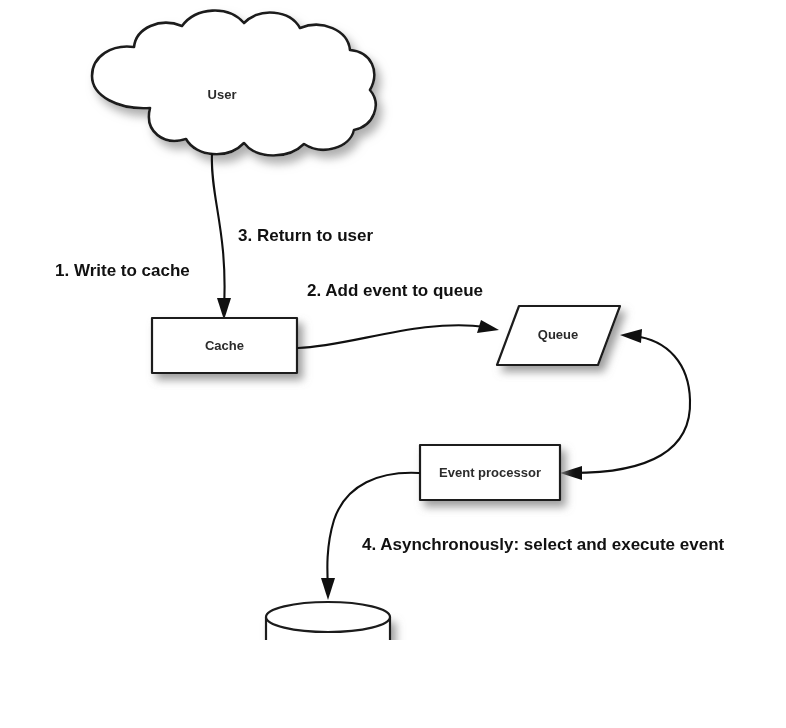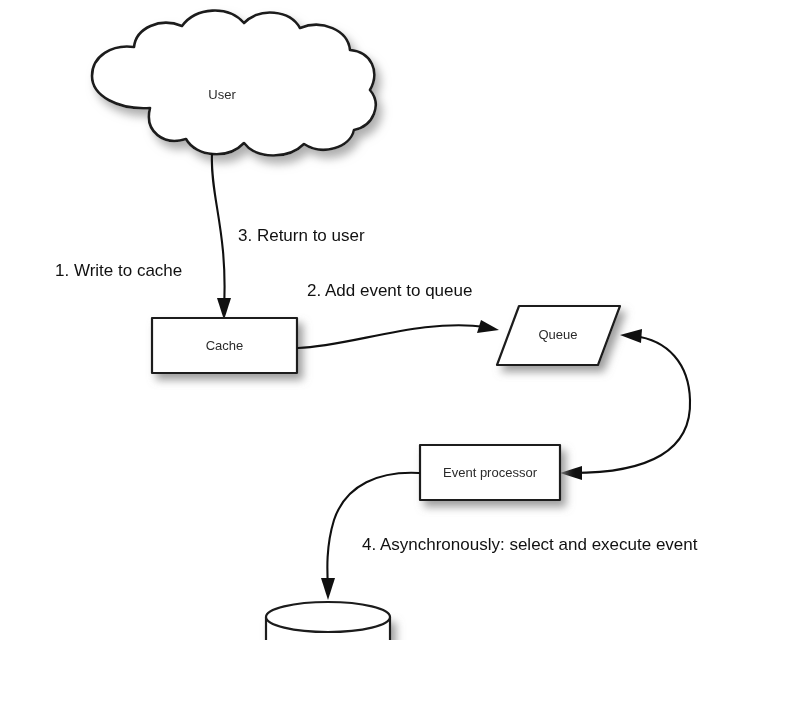--- a/index.html
+++ b/index.html
@@ -12,20 +12,21 @@
     height: 728px;
     font-family: "Liberation Sans", sans-serif;
     -webkit-font-smoothing: antialiased;
   }
   #canvas {
     position: relative;
     width: 786px;
     height: 640px;
     overflow: hidden;
     background: #ffffff;
+    font-weight: bold;
   }
   #diagram-svg {
     position: absolute;
     left: 0;
     top: 0;
     width: 786px;
     height: 728px;
   }
   .node-label {
     font-family: "Liberation Sans", sans-serif;

